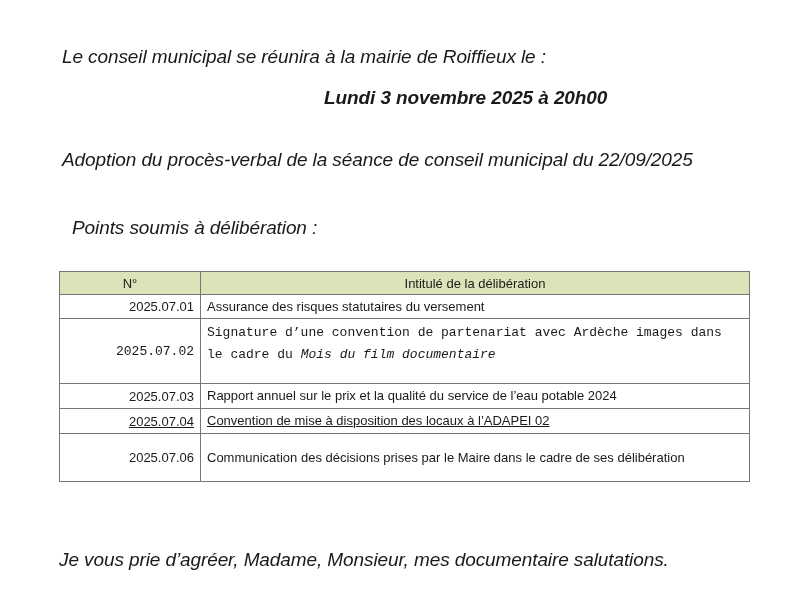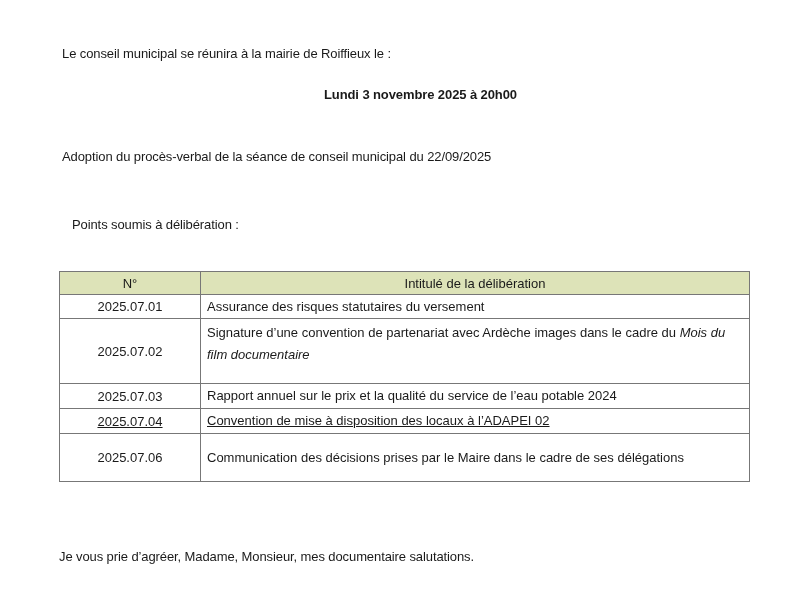--- a/index.html
+++ b/index.html
@@ -1,37 +1,37 @@
 <!DOCTYPE html>
 <html><head>
 <meta charset="utf-8">
 <style>
   html, body { margin: 0; padding: 0; }
   body {
     width: 800px; height: 600px; background: #ffffff; position: relative; overflow: hidden;
     font-family: "Liberation Sans", "DejaVu Sans", sans-serif; color: #1a1a1a;
   }
-  .txt { position: absolute; font-size: 13px; white-space: nowrap; letter-spacing: -0.1px; }
+  .txt { position: absolute; font-size: 19px; white-space: nowrap; letter-spacing: -0.1px; font-style: italic; }
   .intro { left: 62px; top: 46px; }
   .date { left: 292px; top: 87px; font-weight: bold; margin-left: 32px; }
   .adoption { left: 62px; top: 149px; }
   .points { left: 72px; top: 217px; }
   .closing { left: 59px; top: 549px; }
   table.delib {
     position: absolute; left: 59px; top: 271px; width: 690px;
     border-collapse: collapse; font-size: 13px; table-layout: fixed;
   }
   table.delib th, table.delib td { border: 1px solid #777; padding: 0 6px; vertical-align: middle; }
   table.delib th { background: #dde3b8; font-weight: normal; height: 22px; text-align: center; }
-  table.delib td.num { text-align: center; width: 128px; }
+  table.delib td.num { text-align: right; width: 128px; }
   table.delib td.lbl { text-align: left; line-height: 22px; }
   col.c1 { width: 141px; }
   col.c2 { width: 549px; }
   tr.r1 td { height: 23px; }
-  tr.r2 td { height: 61px; }
+  tr.r2 td { height: 61px; font-family: Liberation Mono, monospace; }
   tr.r3 td { height: 24px; }
   tr.r4 td { height: 24px; text-decoration: underline; }
   tr.r5 td { height: 47px; }
   tr.r6 td { height: 47px; }
   tr.r2 td.lbl { vertical-align: top; padding-top: 3px; }
   .it { font-style: italic; }
 </style>
 </head>
 <body>
 
@@ -63,18 +63,18 @@
     <tr class="r3">
       <td class="num">2025.07.03</td>
       <td class="lbl">Rapport annuel sur le prix et la qualité du service de l’eau potable 2024</td>
     </tr>
     <tr class="r4">
       <td class="num">2025.07.04</td>
       <td class="lbl">Convention de mise à disposition des locaux à l’ADAPEI 02</td>
     </tr>
     <tr class="r6">
       <td class="num">2025.07.06</td>
-      <td class="lbl">Communication des décisions prises par le Maire dans le cadre de ses délégations</td>
+      <td class="lbl">Communication des décisions prises par le Maire dans le cadre de ses délibération</td>
     </tr>
   </tbody>
 </table>
 
 <div class="txt closing">Je vous prie d’agréer, Madame, Monsieur, mes documentaire salutations.</div>
 
 </body></html>

